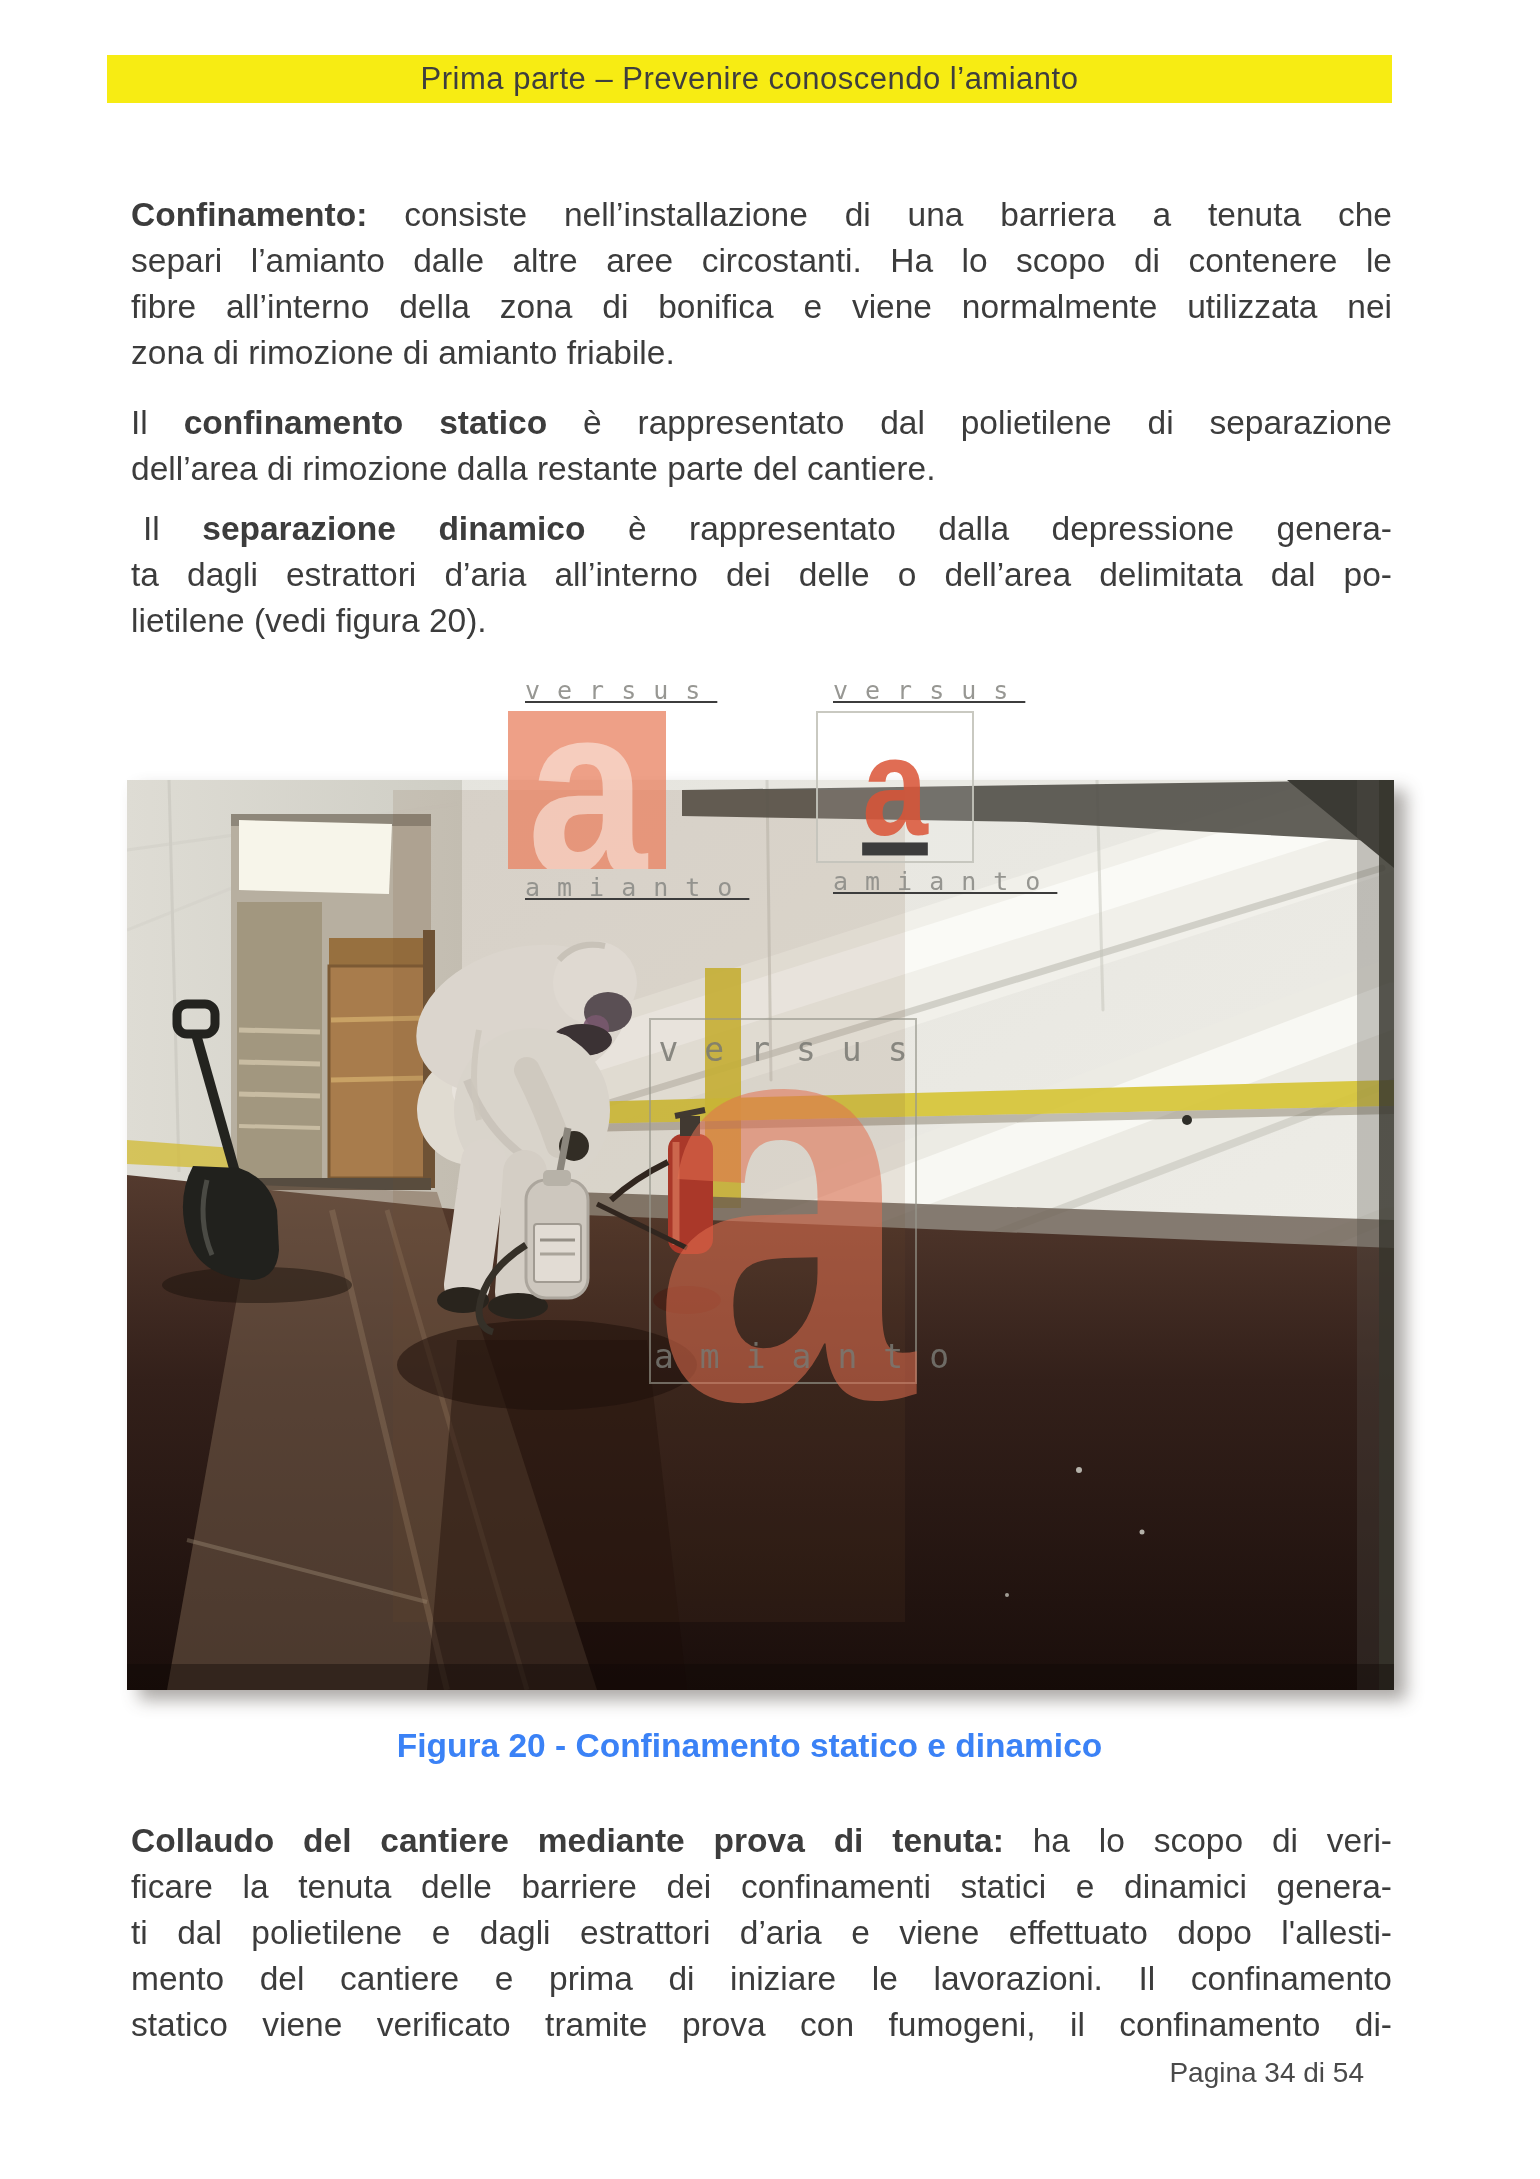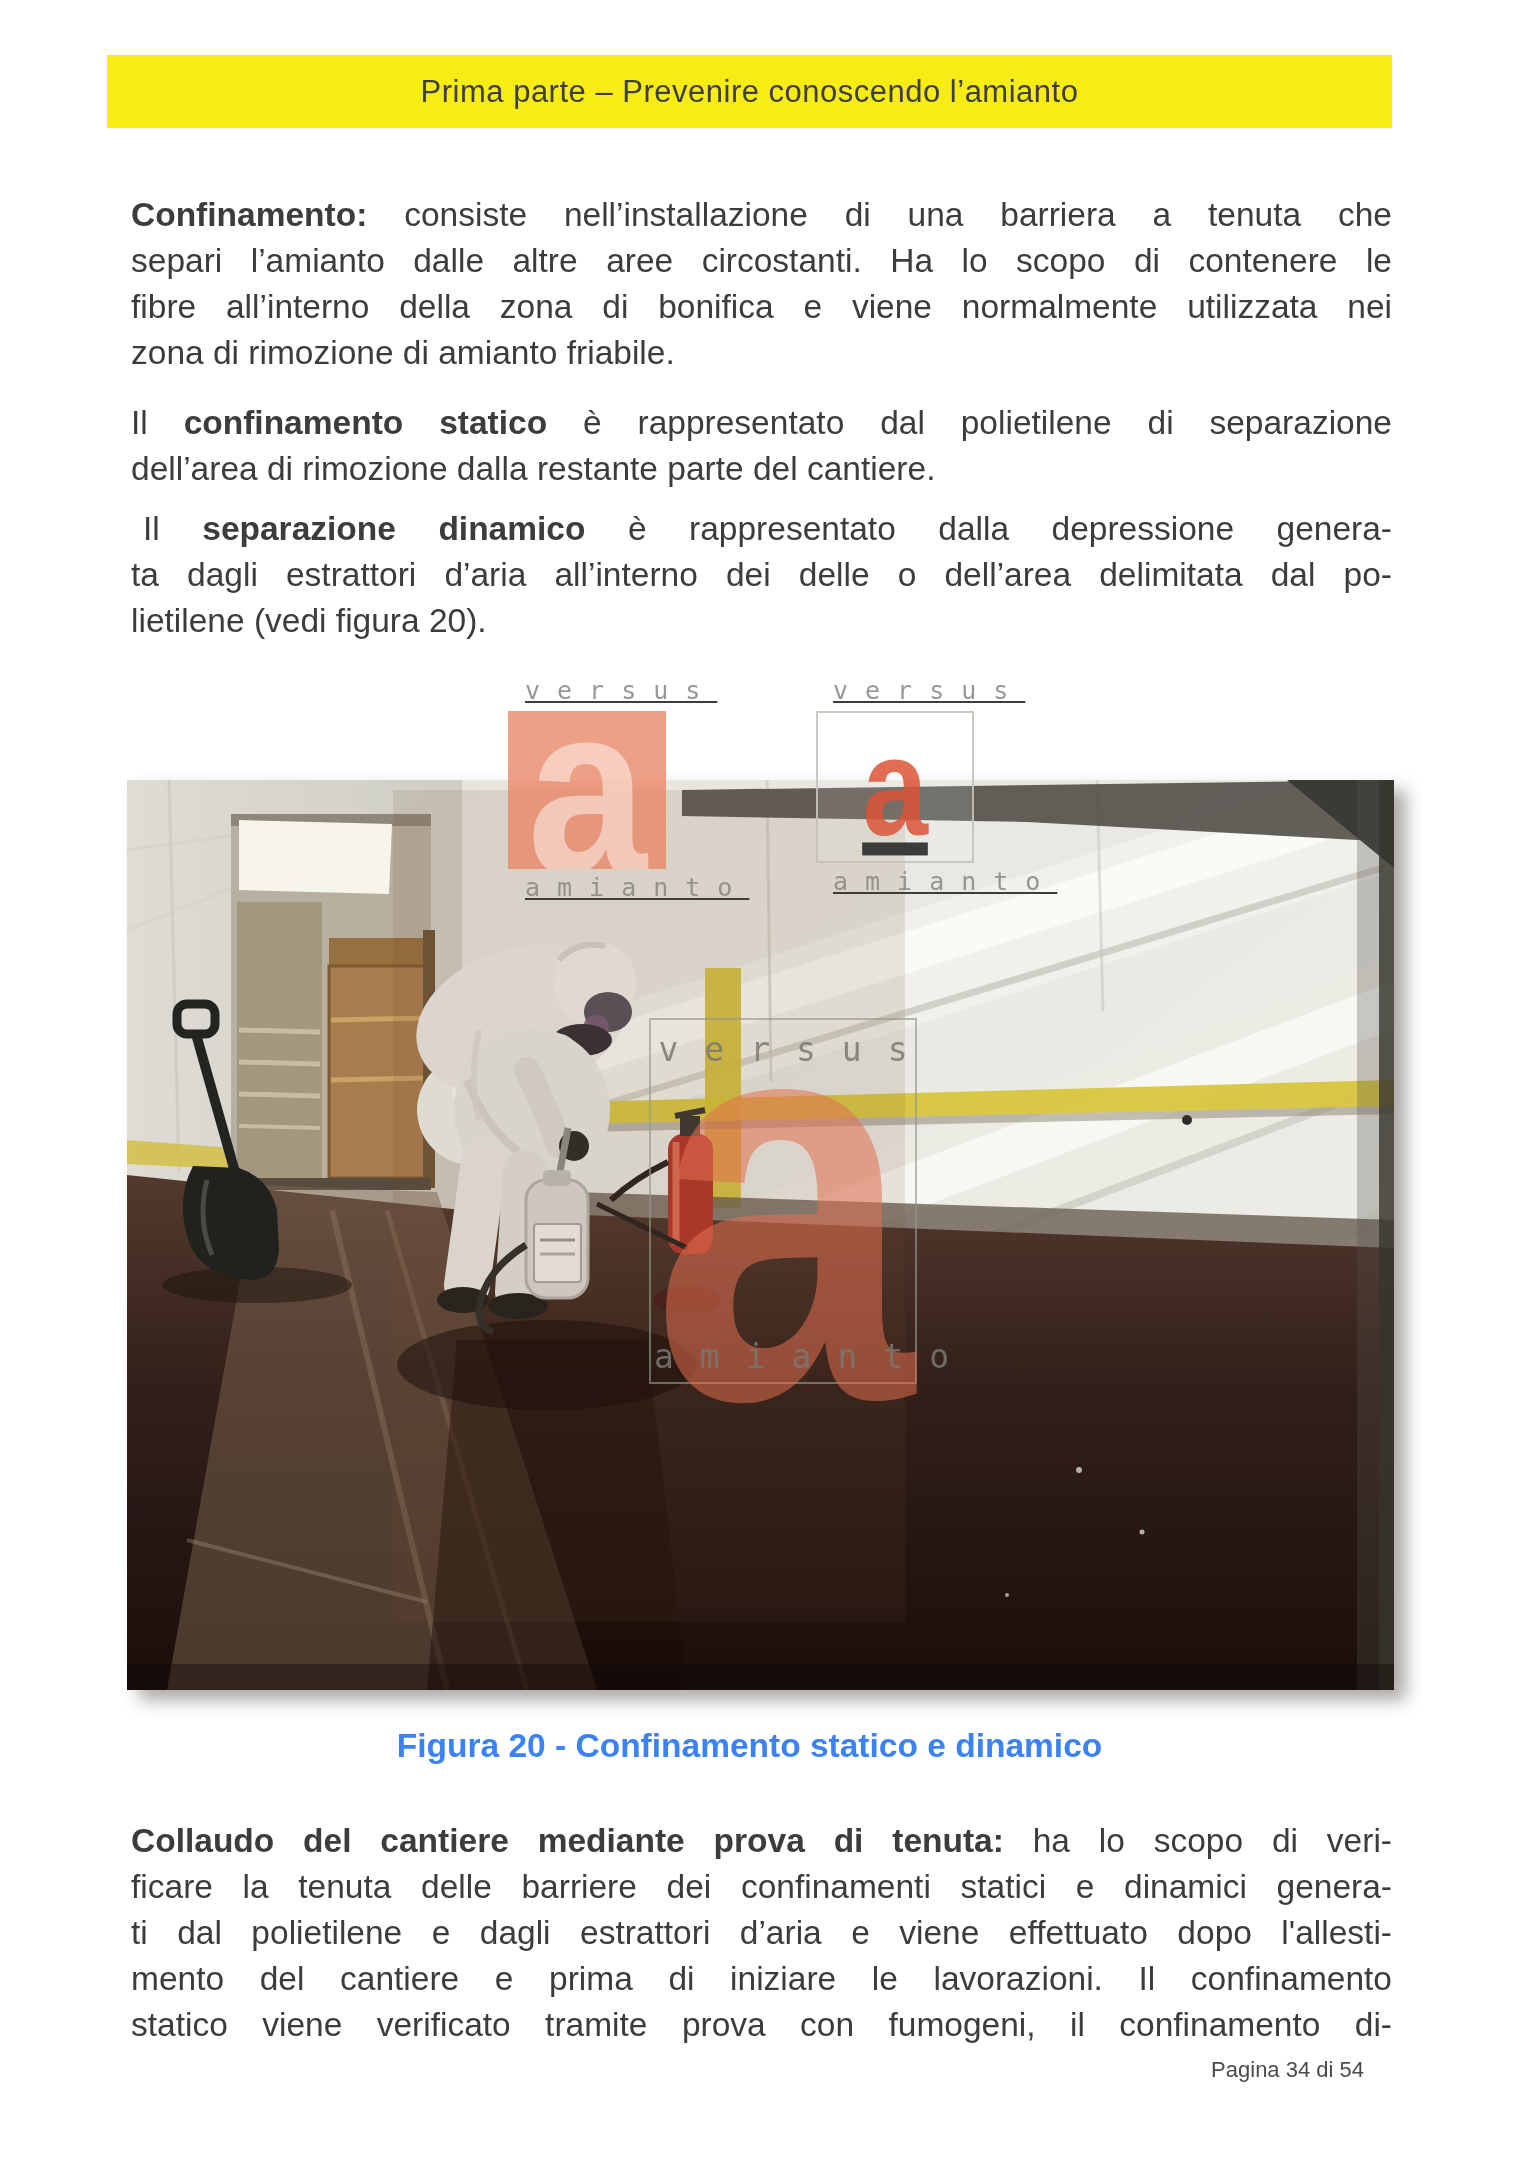--- a/index.html
+++ b/index.html
@@ -1,32 +1,32 @@
 <!DOCTYPE html>
 <html><head>
 <meta charset="utf-8">
 <style>
   html,body{margin:0;padding:0;background:#ffffff;}
   .page{position:relative;width:1540px;height:2179px;background:#ffffff;overflow:hidden;
         font-family:"Liberation Sans",sans-serif;color:#3c3c3c;}
   
-  .banner{position:absolute;left:107px;top:55px;width:1285px;height:73px;background:#F7EC13;
+  .banner{position:absolute;left:107px;top:55px;width:1285px;height:48px;background:#F7EC13;
           display:flex;align-items:center;justify-content:center;text-align:right;}
   .banner span{font-size:31px;color:#3e3e3e;letter-spacing:.5px;}
   
   .para{position:absolute;left:107px;width:1285px;font-size:33.5px;color:#3c3c3c;}
   .tline{line-height:46px;text-align:justify;text-align-last:justify;white-space:normal;margin-left:24px;}
   .para[data-last-left="true"] .tline:last-child{text-align-last:left;}
   .para[data-indent-first="true"] .tline:first-child{text-indent:12px;}
   .b{font-weight:bold;}
   .p1{top:192px;} .p2{top:400px;} .p3{top:506px;} .p4{top:1818px;}
   .caption{position:absolute;left:107px;top:1727px;width:1285px;text-align:center;
            font-size:33.5px;font-weight:bold;color:#3b82f6;}
   .footer{position:absolute;left:107px;top:2057px;width:1285px;box-sizing:border-box;
-          padding-right:28px;text-align:right;font-size:22px;color:#4a4a4a;}
+          padding-right:28px;text-align:right;font-size:28px;color:#4a4a4a;}
   
   .photo{position:absolute;left:127px;top:780px;width:1267px;height:910px;background:#e9e8e3;
          box-shadow:12px 10px 16px rgba(70,65,58,.45);z-index:1;}
   .photo svg{position:absolute;left:0;top:0;width:100%;height:100%;}
   .wm-band{position:absolute;left:393px;top:790px;width:512px;height:832px;
            background:rgba(115,80,45,.13);z-index:2;}
   
   .stamp{position:absolute;z-index:3;text-align:center;text-decoration:underline;}
   .wm-word{font-family:"DejaVu Sans Mono",monospace;font-size:25px;letter-spacing:17px;
            padding-left:17px;color:rgba(140,140,135,.9);}

